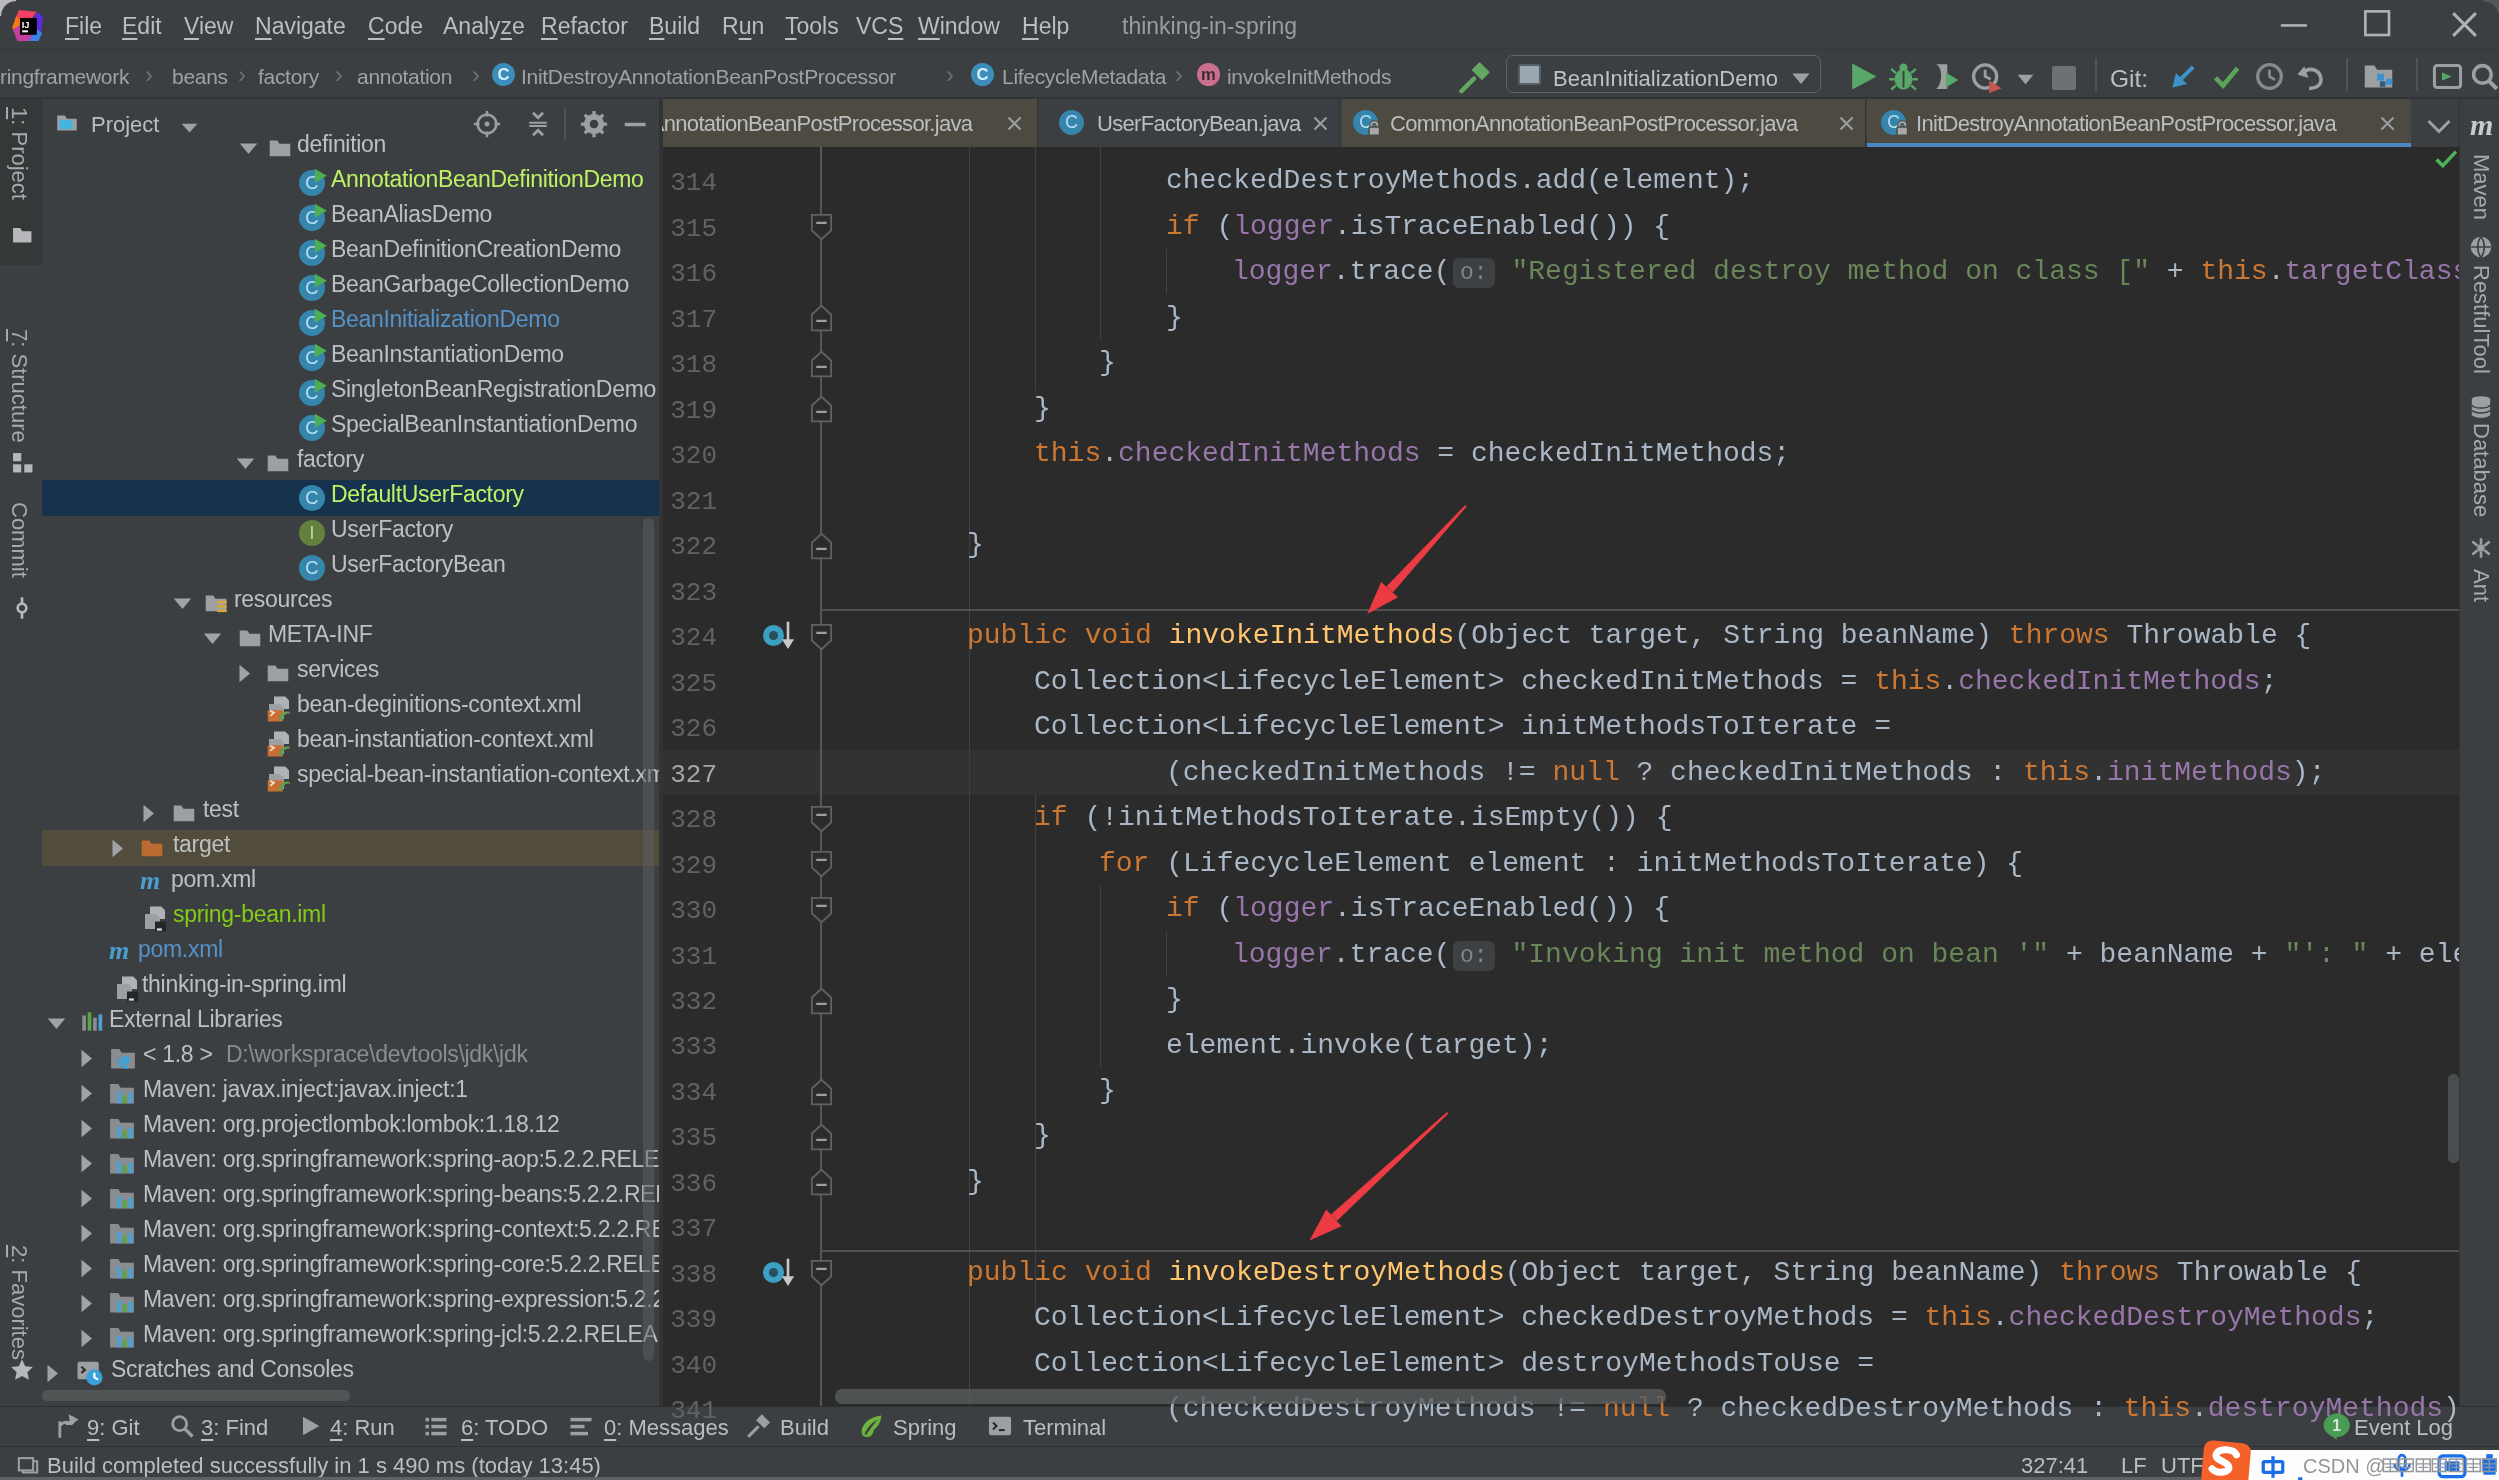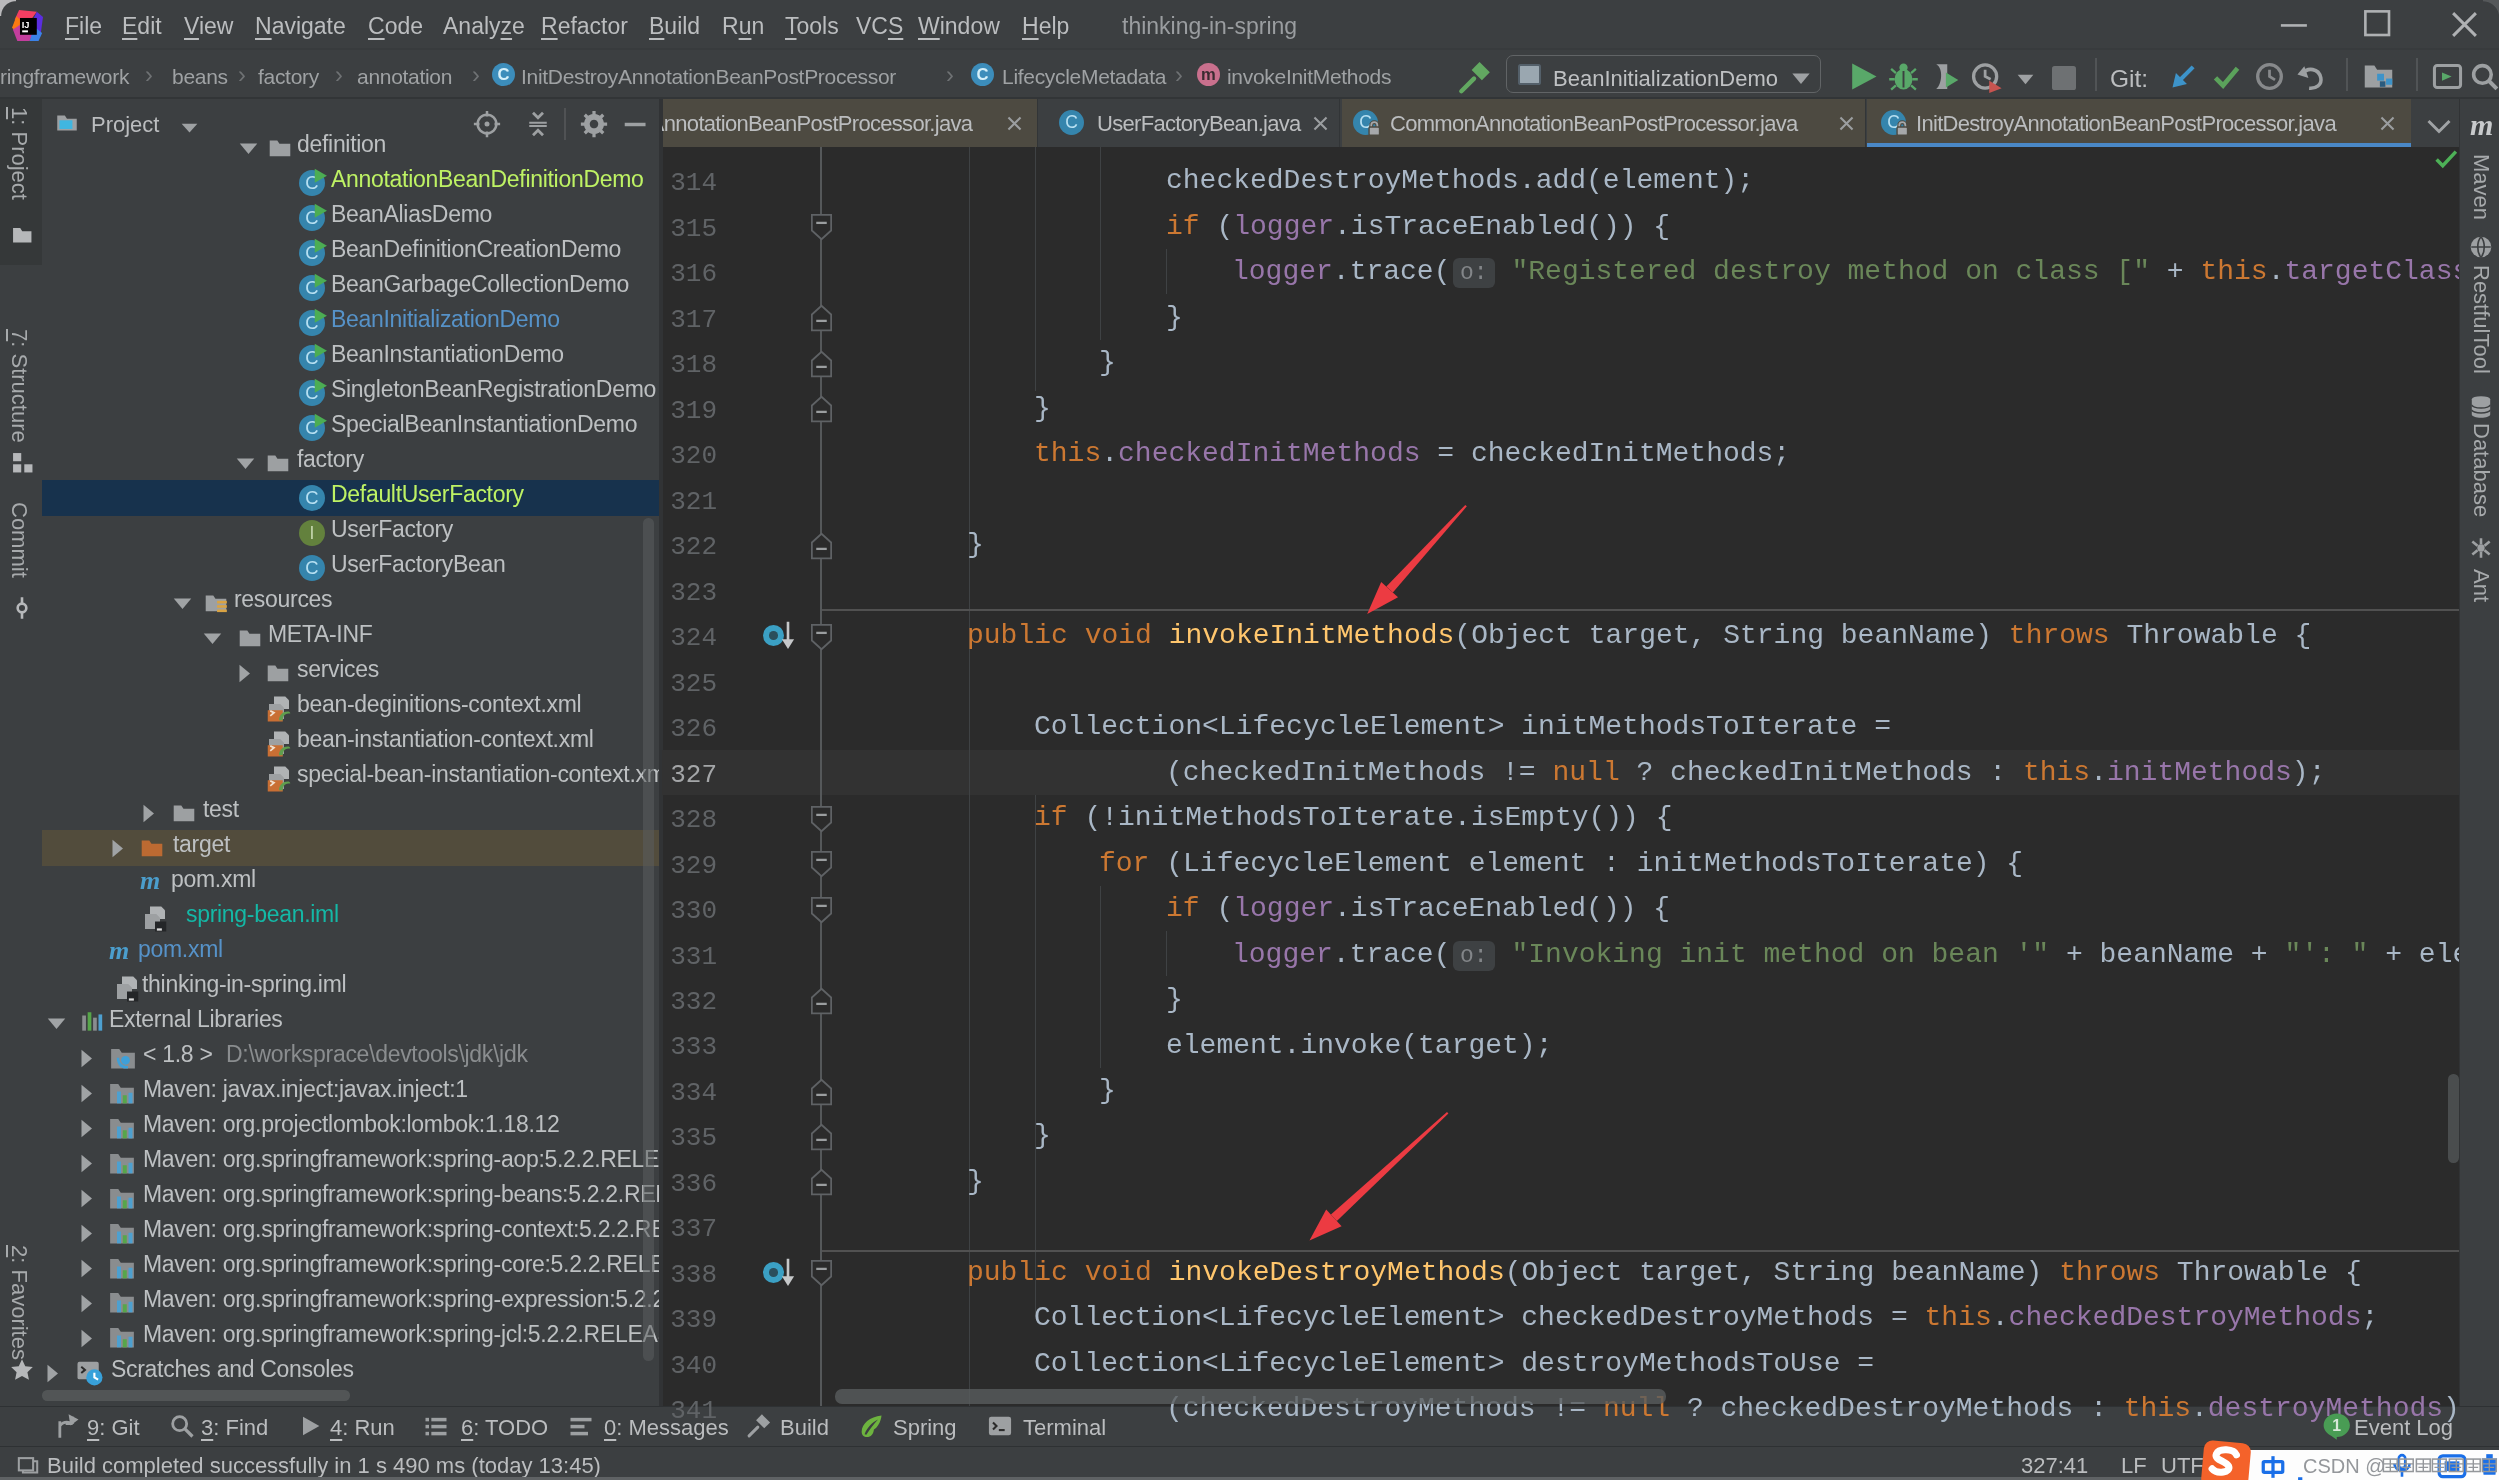--- a/index.html
+++ b/index.html
@@ -334,21 +334,21 @@
 </svg>
 <div class="row" style="left:131px;top:732px;color:#bdc0c2">target</div>
 <div class="abs" style="left:98px;top:767px;color:#4b9ecd;font-weight:bold;font-style:italic;font-size:26px;font-family:'Liberation Serif',serif">m</div>
 <div class="row" style="left:129px;top:767px;color:#bdc0c2">pom.xml</div>
 <svg class="abs" style="left:98px;top:805px" width="30" height="30" viewBox="0 0 24 24">
 <path d="M8 2 L17 2 L20 5 L20 12 L8 12 Z" fill="#b0b3b5"></path>
 <path d="M4 8 L13 8 L16 11 L16 20 L4 20 Z" fill="#9da0a2"></path>
 <rect x="12" y="14" width="9" height="8" fill="#242628"></rect>
 <rect x="13.5" y="19.5" width="4" height="1.8" fill="#dadada"></rect>
       </svg>
-<div class="row" style="left:144px;top:802px;color:#14b8a6">spring-bean.iml</div>
+<div class="row" style="left:131px;top:802px;color:#84cc16">spring-bean.iml</div>
 <div class="abs" style="left:67px;top:837px;color:#4b9ecd;font-weight:bold;font-style:italic;font-size:26px;font-family:'Liberation Serif',serif">m</div>
 <div class="row" style="left:96px;top:837px;color:#5692c8">pom.xml</div>
 <svg class="abs" style="left:70px;top:875px" width="30" height="30" viewBox="0 0 24 24">
 <path d="M8 2 L17 2 L20 5 L20 12 L8 12 Z" fill="#b0b3b5"></path>
 <path d="M4 8 L13 8 L16 11 L16 20 L4 20 Z" fill="#9da0a2"></path>
 <rect x="12" y="14" width="9" height="8" fill="#242628"></rect>
 <rect x="13.5" y="19.5" width="4" height="1.8" fill="#dadada"></rect>
       </svg>
 <div class="row" style="left:100px;top:872px;color:#bdc0c2">thinking-in-spring.iml</div>
 <svg class="abs" style="left:2.6px;top:916px" width="23" height="17.5" viewBox="0 0 26 20">
@@ -619,20 +619,21 @@
 <div class="abs" style="left:662px;top:147px;width:1797px;height:1343px;overflow:hidden">
 <div class="t mono pl" style="left:504px;top:11.4px">checkedDestroyMethods.add(element);</div>
 <div class="t mono pl" style="left:504px;top:57px"><span class="k">if</span> (<span class="fld">logger</span>.isTraceEnabled()) {</div>
 <div class="t mono pl" style="left:570px;top:102px"><span class="fld">logger</span>.trace(<span class="hint">o:</span> <span class="str">"Registered destroy method on class ["</span> + <span class="k">this</span>.<span class="fld">targetClass</span>.</div>
 <div class="t mono pl" style="left:504px;top:148px">}</div>
 <div class="t mono pl" style="left:437px;top:193px">}</div>
 <div class="t mono pl" style="left:372px;top:239px">}</div>
 <div class="t mono pl" style="left:372px;top:284px"><span class="k">this</span>.<span class="fld">checkedInitMethods</span> = checkedInitMethods;</div>
 <div class="t mono pl" style="left:305px;top:375px">}</div>
 <div class="t mono pl" style="left:305px;top:466px"><span class="k">public</span> <span class="k">void</span> <span class="md">invokeInitMethods</span>(Object target, String beanName) <span class="k">throws</span> Throwable {</div>
+<div class="t mono pl" style="left:372px;top:512px">Collection&lt;LifecycleElement&gt; checkedInitMethods = <span class="k">this</span>.<span class="fld">checkedInitMethods</span>;</div>
 <div class="t mono pl" style="left:372px;top:557px">Collection&lt;LifecycleElement&gt; initMethodsToIterate =</div>
 <div class="t mono pl" style="left:504px;top:603px">(checkedInitMethods != <span class="k">null</span> ? checkedInitMethods : <span class="k">this</span>.<span class="fld">initMethods</span>);</div>
 <div class="t mono pl" style="left:437px;top:694px"><span class="k">for</span> (LifecycleElement element : initMethodsToIterate) {</div>
 <div class="t mono pl" style="left:372px;top:648px"><span class="k">if</span> (!initMethodsToIterate.isEmpty()) {</div>
 <div class="t mono pl" style="left:504px;top:739px"><span class="k">if</span> (<span class="fld">logger</span>.isTraceEnabled()) {</div>
 <div class="t mono pl" style="left:570px;top:785px"><span class="fld">logger</span>.trace(<span class="hint">o:</span> <span class="str">"Invoking init method on bean '"</span> + beanName + <span class="str">"': "</span> + element);</div>
 <div class="t mono pl" style="left:504px;top:830px">}</div>
 <div class="t mono pl" style="left:504px;top:876px">element.invoke(target);</div>
 <div class="t mono pl" style="left:437px;top:921px">}</div>
 <div class="t mono pl" style="left:372px;top:966px">}</div>

